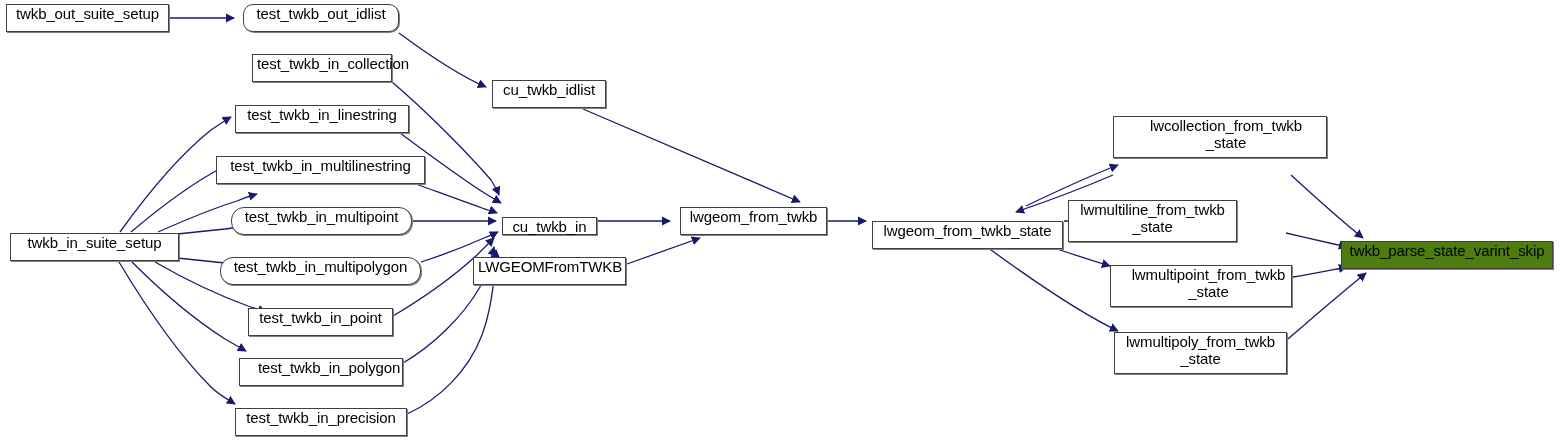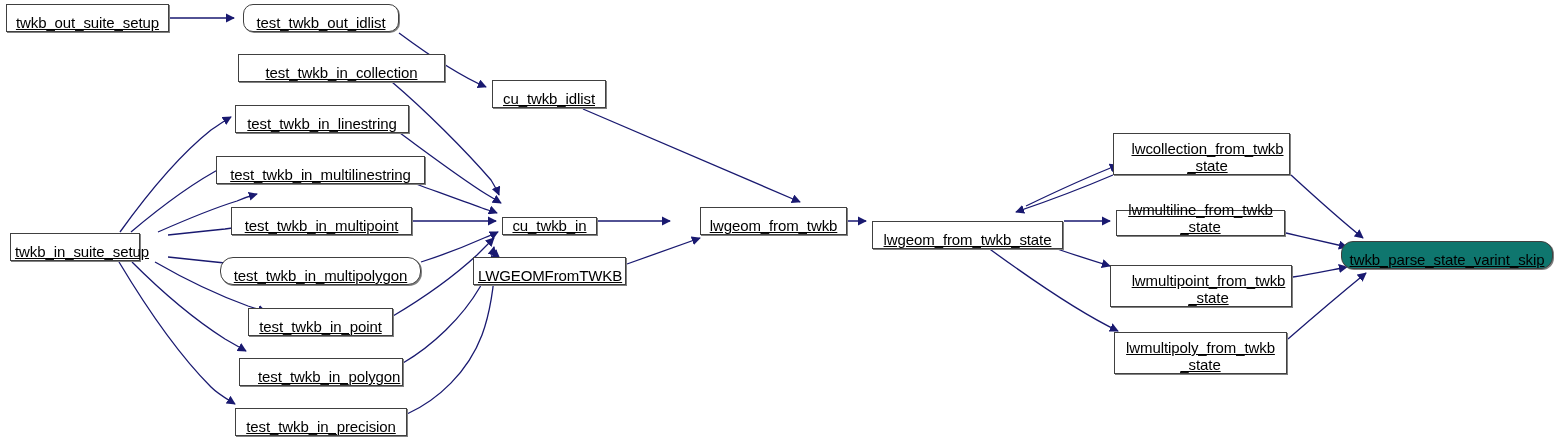--- a/index.html
+++ b/index.html
@@ -30,31 +30,29 @@
   .node-box {
     position: absolute;
     box-sizing: border-box;
     border: 1px solid #404040;
     background: #ffffff;
     color: #000000;
     font-size: 15px;
     line-height: 17px;
     text-align: center;
     display: flex;
-    align-items: flex-end;
+    align-items: flex-start;
     justify-content: center;
     white-space: pre-line;
     letter-spacing: -0.1px;
     box-shadow: 1px 1px 0 0 #808080;
     cursor: default;
-    text-decoration: underline;
   }
   .node-box.highlight {
-    background: #0f766e;
-    border-radius: 12px;
+    background: #4d7c0f;
   }
   .node-label {
     display: block;
     width: 100%;
     padding: 0 4px;
     box-sizing: border-box;
   }
 </style>
 </head>
 <body>
@@ -112,38 +110,38 @@
       <path d="M 1291,175 C 1315,197 1343,222 1363,238"></path>
       <path d="M 1286,233 C 1307,238 1330,243 1347,247"></path>
       <path d="M 1293,277 C 1312,274 1331,270 1347,267"></path>
       <path d="M 1288,339 C 1311,319 1344,291 1366,273"></path>
     </g>
   </svg>
 
   <div id="nodes-layer">
       <div class="node-box" style="left: 6px; top: 4px; width: 163px; height: 28px;"><span class="node-label">twkb_out_suite_setup</span></div>
       <div class="node-box" style="left: 243px; top: 4px; width: 156px; height: 28px; border-radius: 10px;"><span class="node-label">test_twkb_out_idlist</span></div>
-      <div class="node-box" style="left: 238px; top: 54px; width: 207px; height: 28px;"><span class="node-label">test_twkb_in_collection</span></div>
+      <div class="node-box" style="left: 252px; top: 54px; width: 140px; height: 28px;"><span class="node-label">test_twkb_in_collection</span></div>
       <div class="node-box" style="left: 492px; top: 80px; width: 114px; height: 28px;"><span class="node-label">cu_twkb_idlist</span></div>
       <div class="node-box" style="left: 235px; top: 105px; width: 174px; height: 28px;"><span class="node-label">test_twkb_in_linestring</span></div>
-      <div class="node-box" style="left: 1113px; top: 133px; width: 177px; height: 42px; padding-left: 12px;"><span class="node-label">lwcollection_from_twkb
+      <div class="node-box" style="left: 1113px; top: 116px; width: 214px; height: 42px; padding-left: 12px;"><span class="node-label">lwcollection_from_twkb
 _state</span></div>
       <div class="node-box" style="left: 216px; top: 156px; width: 209px; height: 28px;"><span class="node-label">test_twkb_in_multilinestring</span></div>
-      <div class="node-box" style="left: 1116px; top: 200px; width: 169px; height: 26px; margin-top: 10px;"><span class="node-label">lwmultiline_from_twkb
+      <div class="node-box" style="left: 1068px; top: 200px; width: 169px; height: 42px;"><span class="node-label">lwmultiline_from_twkb
 _state</span></div>
-      <div class="node-box" style="left: 231px; top: 207px; width: 181px; height: 28px;"><span class="node-label">test_twkb_in_multipoint</span></div>
+      <div class="node-box" style="left: 231px; top: 207px; width: 181px; height: 28px; border-radius: 13px;"><span class="node-label">test_twkb_in_multipoint</span></div>
       <div class="node-box" style="left: 502px; top: 217px; width: 95px; height: 18px;"><span class="node-label">cu_twkb_in</span></div>
-      <div class="node-box" style="left: 700px; top: 207px; width: 147px; height: 28px;"><span class="node-label">lwgeom_from_twkb</span></div>
+      <div class="node-box" style="left: 680px; top: 207px; width: 147px; height: 28px;"><span class="node-label">lwgeom_from_twkb</span></div>
       <div class="node-box" style="left: 872px; top: 221px; width: 191px; height: 28px;"><span class="node-label">lwgeom_from_twkb_state</span></div>
       <div class="node-box highlight" style="left: 1341px; top: 241px; width: 212px; height: 28px;"><span class="node-label">twkb_parse_state_varint_skip</span></div>
       <div class="node-box" style="left: 220px; top: 257px; width: 201px; height: 28px; border-radius: 13px;"><span class="node-label">test_twkb_in_multipolygon</span></div>
       <div class="node-box" style="left: 473px; top: 257px; width: 153px; height: 28px;"><span class="node-label">LWGEOMFromTWKB</span></div>
       <div class="node-box" style="left: 1110px; top: 265px; width: 182px; height: 42px; padding-left: 15px;"><span class="node-label">lwmultipoint_from_twkb
 _state</span></div>
       <div class="node-box" style="left: 248px; top: 308px; width: 145px; height: 28px;"><span class="node-label">test_twkb_in_point</span></div>
       <div class="node-box" style="left: 1114px; top: 332px; width: 173px; height: 42px;"><span class="node-label">lwmultipoly_from_twkb
 _state</span></div>
       <div class="node-box" style="left: 239px; top: 358px; width: 164px; height: 28px; padding-left: 14px;"><span class="node-label">test_twkb_in_polygon</span></div>
       <div class="node-box" style="left: 235px; top: 408px; width: 172px; height: 28px;"><span class="node-label">test_twkb_in_precision</span></div>
-      <div class="node-box" style="left: 10px; top: 233px; width: 130px; height: 28px;"><span class="node-label">twkb_in_suite_setup</span></div>
+      <div class="node-box" style="left: 10px; top: 233px; width: 169px; height: 28px;"><span class="node-label">twkb_in_suite_setup</span></div>
     </div>
 
 </div>
 
 </body></html>

